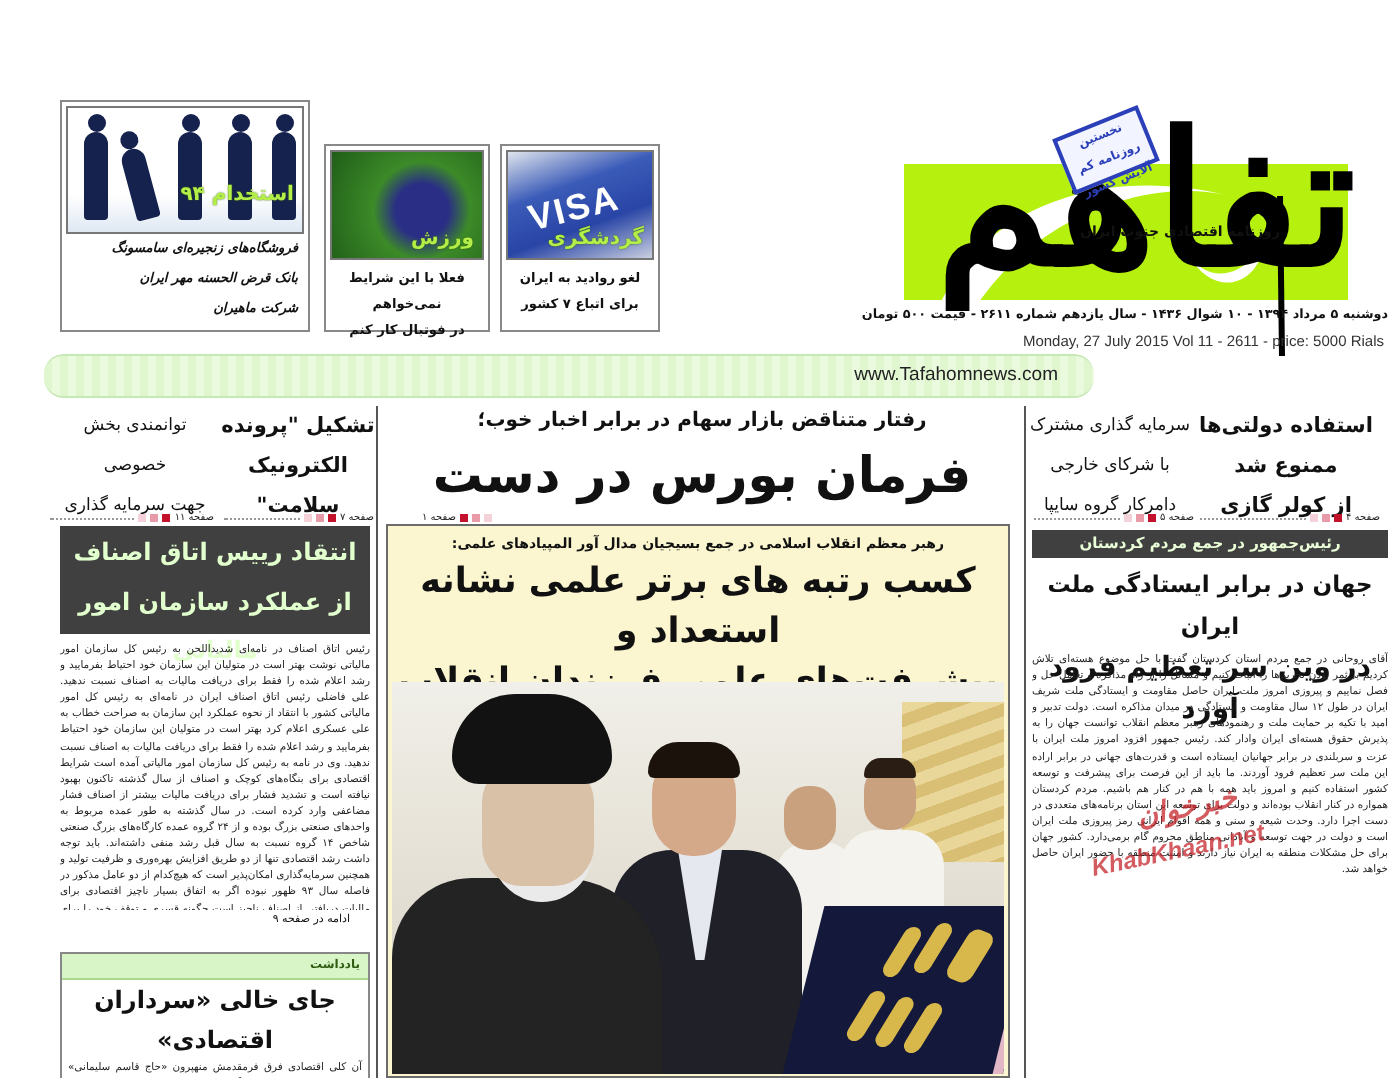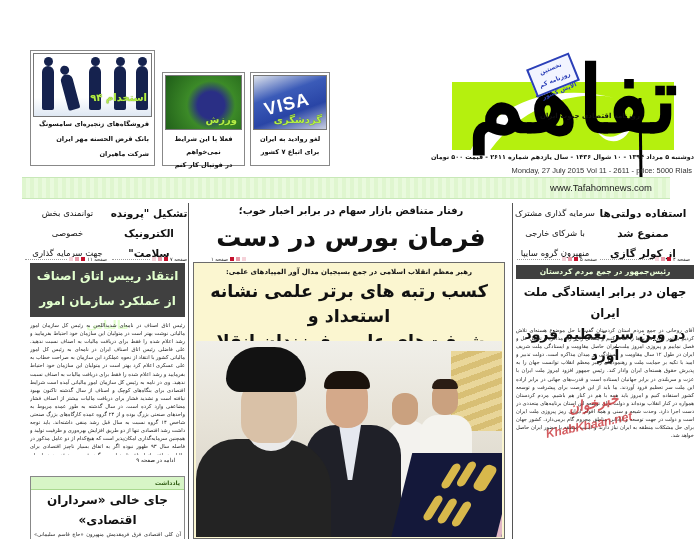--- a/index.html
+++ b/index.html
@@ -26,34 +26,35 @@
   .date-en { left: 462px; top: 166px; width: 230px; font-family: "Liberation Sans", sans-serif; font-size: 7.5px; color: #333; text-align: right; white-space: nowrap; padding-left: 44px; }
 
   
   .teaser { border: 1px solid #888; background: #fff; padding: 2px; }
   .teaser .img { position: relative; overflow: hidden; border: 1px solid #777; }
   .teaser .cap { font-size: 6.6px; font-weight: bold; text-align: center; direction: rtl; line-height: 13px; }
   .teaser .tag { position: absolute; top: 2px; right: 4px; font-size: 10px; font-weight: bold; color: #b4ee48; text-shadow: 0 0 1px #3a6a00; direction: rtl; margin-top: 36px; }
 
   .tz1 { left: 30px; top: 50px; width: 125px; height: 116px; }
   .tz1 .img { height: 64px; background: linear-gradient(#ffffff 0%, #ffffff 70%, #dfe8f3 100%); }
-  .tz1 .cap { text-align: right; padding-right: 3px; line-height: 15px; }
+  .tz1 .cap { text-align: right; padding-right: 3px; line-height: 15px; font-style: italic; }
   .worker { position: absolute; bottom: 6px; width: 12px; height: 44px; background: #15224e; border-radius: 6px 6px 2px 2px; }
   .worker::before { content: ""; position: absolute; top: -9px; left: 2px; width: 9px; height: 9px; border-radius: 50%; background: #15224e; }
 
   .tz2 { left: 162px; top: 72px; width: 83px; height: 94px; }
   .tz2 .img { height: 55px; background: radial-gradient(circle at 60% 55%, #2a2f85 0%, #2a2f85 25%, #3c8a28 45%, #1f5d18 100%); }
 
   .tz3 { left: 250px; top: 72px; width: 80px; height: 94px; }
   .tz3 .img { height: 55px; background: linear-gradient(160deg, #dfe4ec 0%, #3b5bb8 35%, #2945a6 65%, #c9cfe0 100%); }
   .visa { position: absolute; left: 10px; top: 18px; font-family: "Liberation Sans", sans-serif; font-size: 18px; font-weight: bold; color: #fff; transform: rotate(-14deg); letter-spacing: 1px; }
 
   .url-bar {
-    left: 22px; top: 177px; width: 648px; height: 22px; border-top: 1px solid #c8e8b8; border-bottom: 1px solid #c8e8b8;
+    left: 22px; top: 177px; width: 525px; height: 22px; border-top: 1px solid #c8e8b8; border-bottom: 1px solid #c8e8b8;
     background: repeating-linear-gradient(90deg, #dff6cf 0, #dff6cf 4px, #e9fadd 4px, #e9fadd 8px);
+    border-radius: 10px;
   }
   .url-text { right: 18px; top: 4px; font-family: "Liberation Sans", sans-serif; font-size: 9.5px; color: #222; }
 
   
   .vline { width: 1px; background: #555; }
   .brief { font-weight: bold; text-align: center; direction: rtl; }
   .brief-big { font-size: 10.5px; line-height: 20px; }
   .brief-small { font-size: 8.5px; line-height: 20px; font-weight: normal; }
 
   .pageref { font-size: 5px; direction: rtl; display: flex; align-items: center; gap: 2px; color: #222; white-space: nowrap; }
@@ -148,21 +149,21 @@
 <div class="abs vline" style="left:512px;top:203px;height:336px"></div>
 
 <div class="abs" style="left:593px;top:203px;width:100px">
   <div class="brief brief-big">استفاده دولتی‌ها</div>
   <div class="brief brief-big">ممنوع شد</div>
   <div class="brief brief-big">از کولر گازی</div>
 </div>
 <div class="abs" style="left:515px;top:203px;width:80px">
   <div class="brief brief-small">سرمایه گذاری مشترک</div>
   <div class="brief brief-small">با شرکای خارجی</div>
-  <div class="brief brief-small">منهپرون گروه سایپا</div>
+  <div class="brief brief-small">دامرکار گروه سایپا</div>
 </div>
 <div class="abs pageref" style="left:600px;top:256px;width:90px">
   <span>صفحه ۴</span>
     <span class="sq" style="background:#c4122d"></span>
     <span class="sq" style="background:#e89aa8"></span>
     <span class="sq" style="background:#f5d2d9"></span>
     <span class="dots"></span>
 </div>
 <div class="abs pageref" style="left:517px;top:256px;width:80px">
   <span>صفحه ۵</span>

